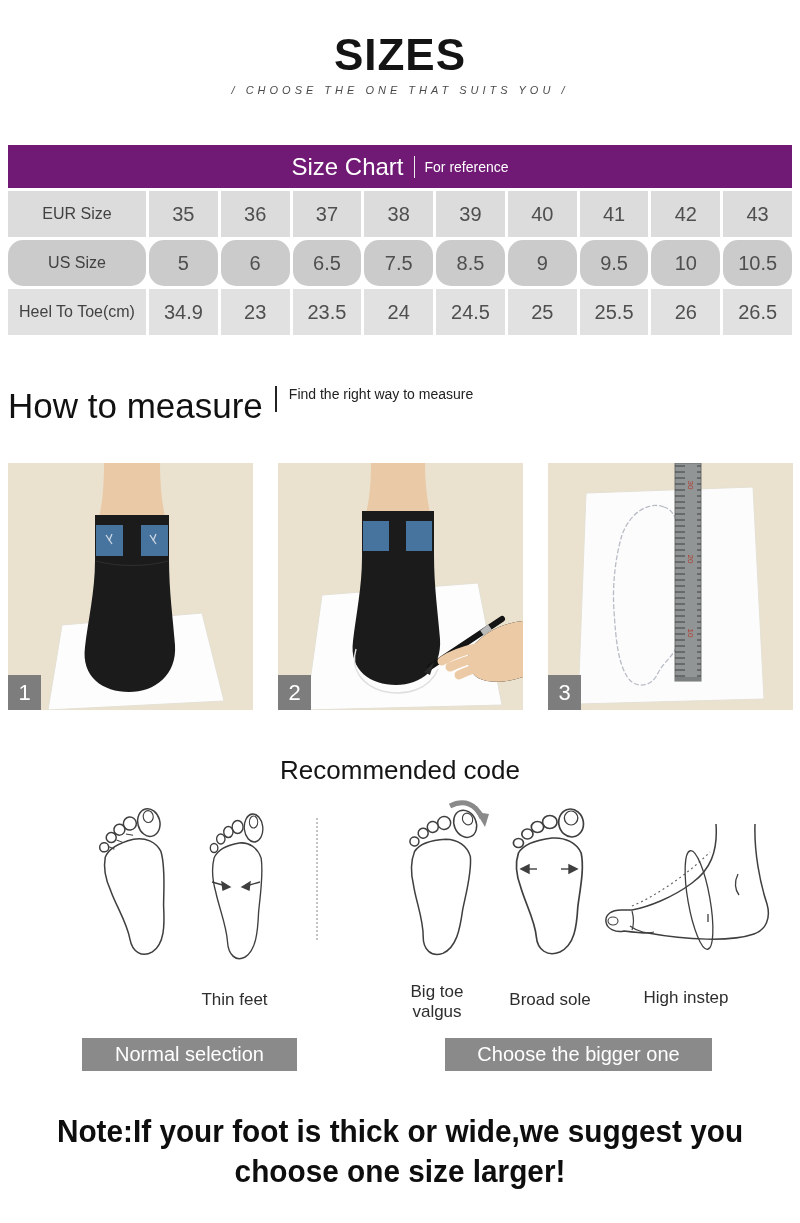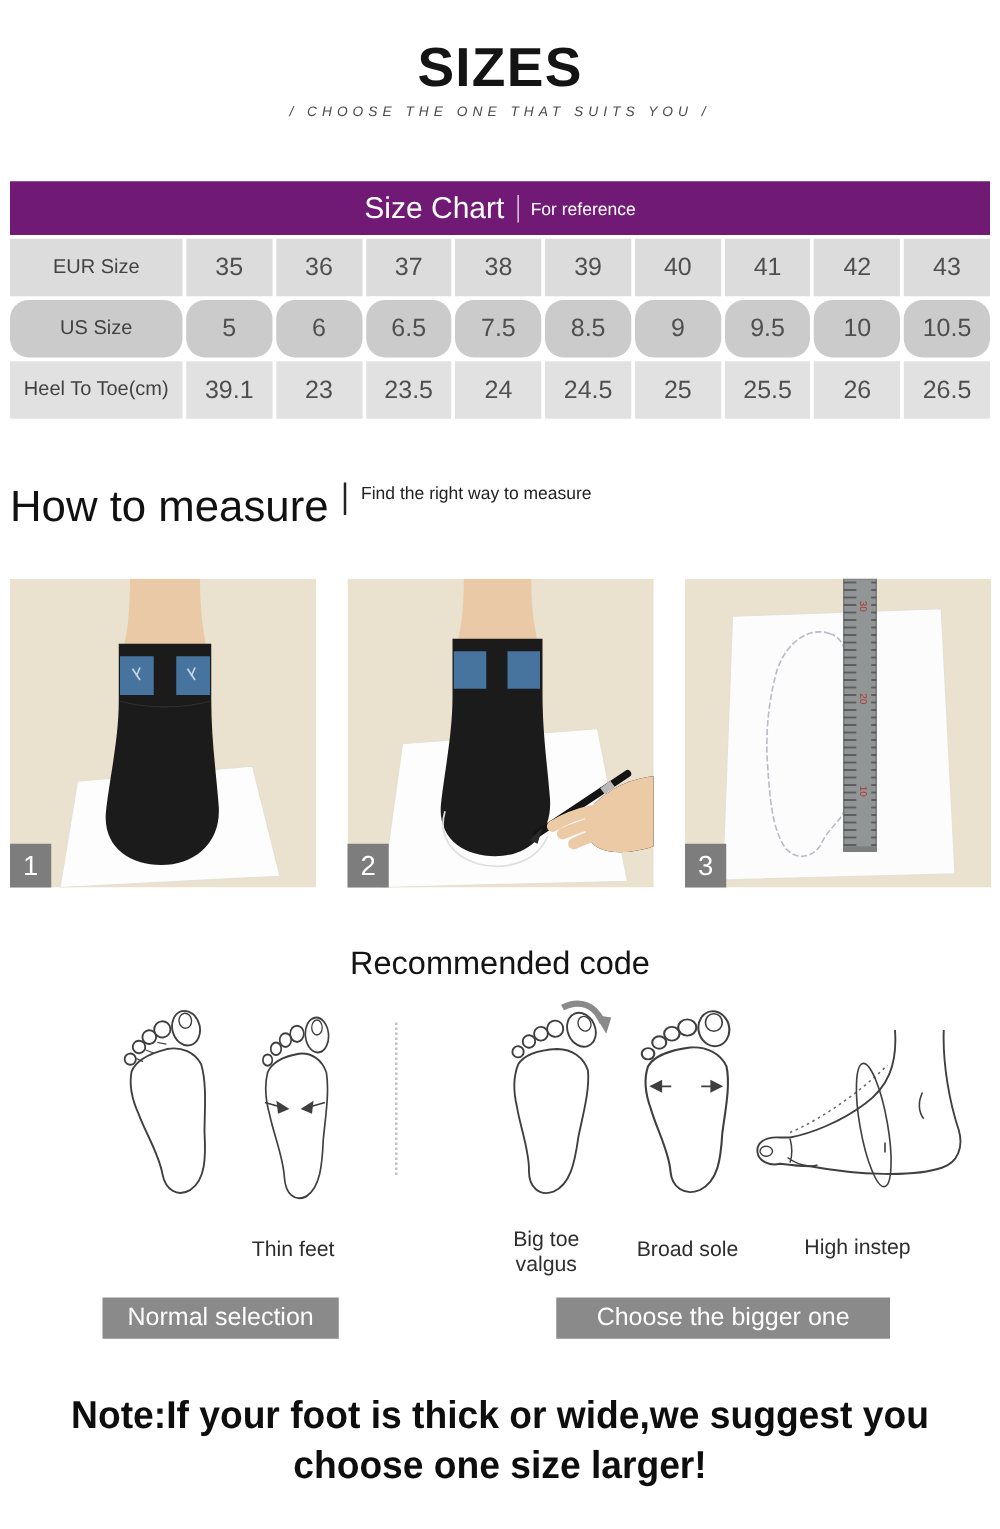--- a/index.html
+++ b/index.html
@@ -81,21 +81,21 @@
       <div class="cell r1">6</div>
       <div class="cell r1">6.5</div>
       <div class="cell r1">7.5</div>
       <div class="cell r1">8.5</div>
       <div class="cell r1">9</div>
       <div class="cell r1">9.5</div>
       <div class="cell r1">10</div>
       <div class="cell r1">10.5</div>
 
       <div class="cell lbl r2">Heel To Toe(cm)</div>
-      <div class="cell r2">39.1</div>
+      <div class="cell r2">34.9</div>
       <div class="cell r2">23</div>
       <div class="cell r2">23.5</div>
       <div class="cell r2">24</div>
       <div class="cell r2">24.5</div>
       <div class="cell r2">25</div>
       <div class="cell r2">25.5</div>
       <div class="cell r2">26</div>
       <div class="cell r2">26.5</div>
     </div>
   </div>
@@ -236,21 +236,21 @@
     <line x1="112" y1="92" x2="112" y2="100" stroke="#3f3f3f" stroke-width="1.3"></line>
     <path d="M36,84 C60,74 92,52 114,30" stroke="#666" stroke-width="1.2" stroke-dasharray="2 3" fill="none"></path>
     <ellipse cx="103" cy="78" rx="11" ry="50" transform="rotate(-10 103 78)" stroke="#3f3f3f" stroke-width="1.3" fill="none"></ellipse>
   </svg>
 
   <div class="ftlabel" style="left:177px; top:990px; width:115px;">Thin feet</div>
   <div class="ftlabel" style="left:392px; top:982px; width:90px;">Big toe valgus</div>
   <div class="ftlabel" style="left:490px; top:990px; width:120px;">Broad sole</div>
   <div class="ftlabel" style="left:626px; top:988px; width:120px;">High instep</div>
 
-  <div class="gbtn" style="left:82px; width:189px;">Normal selection</div>
+  <div class="gbtn" style="left:82px; width:215px;">Normal selection</div>
   <div class="gbtn" style="left:445px; width:267px;">Choose the bigger one</div>
 
   <div class="note">
     <div>Note:If your foot is thick or wide,we suggest you</div>
     <div>choose one size larger!</div>
   </div>
 
 </div>
 
 </body></html>

